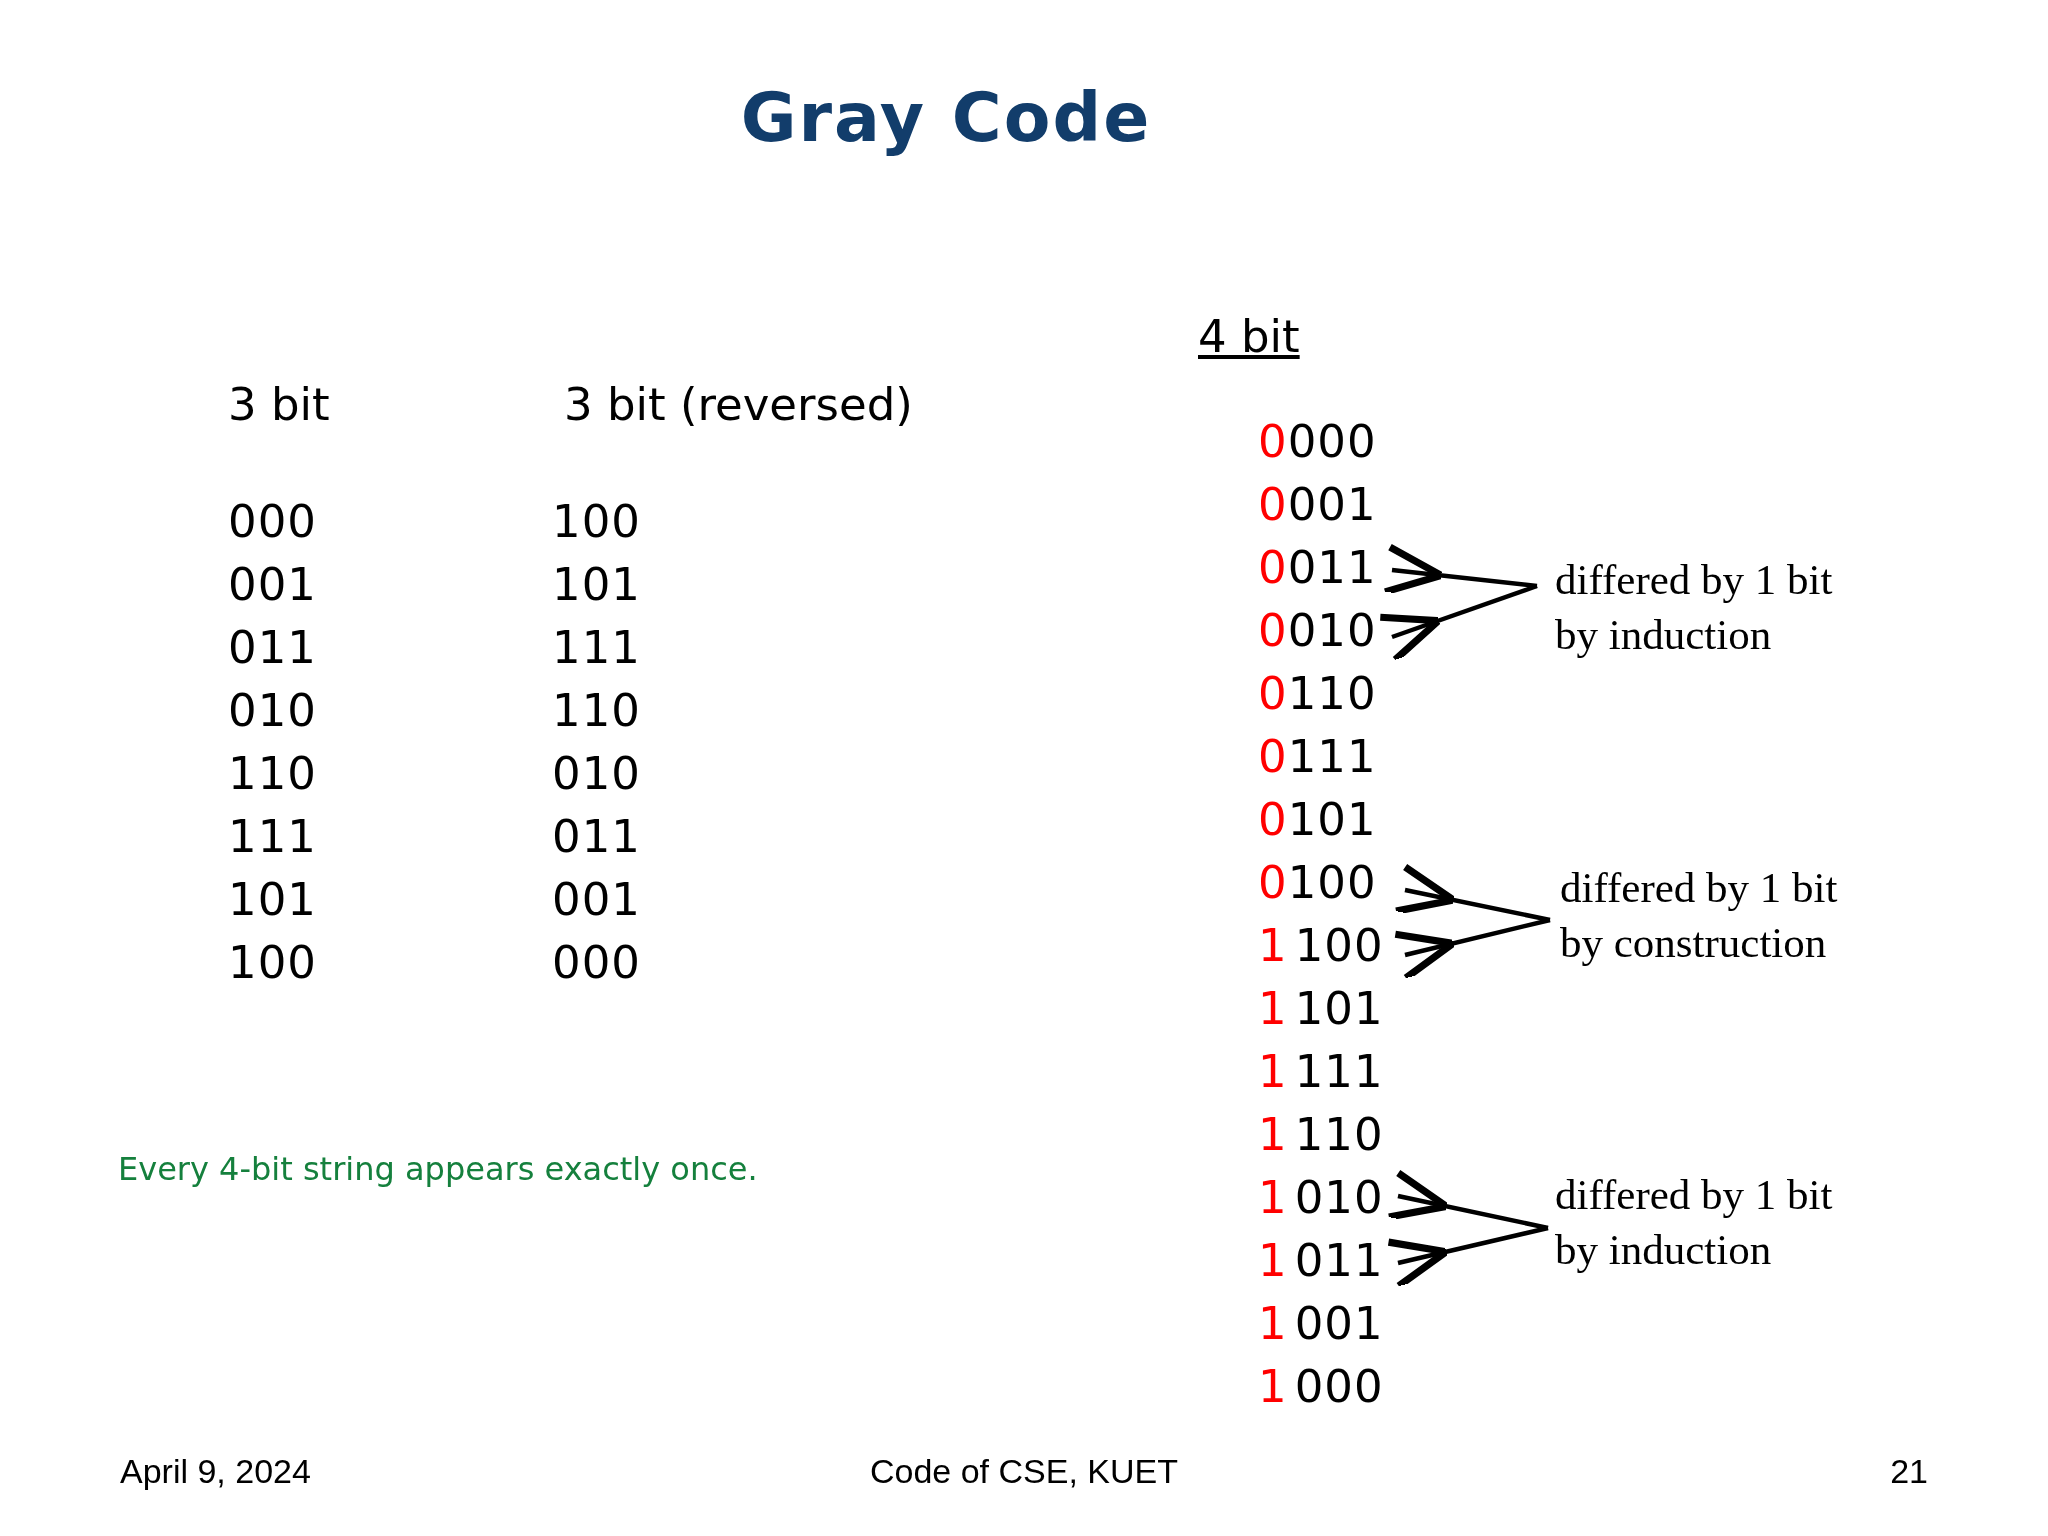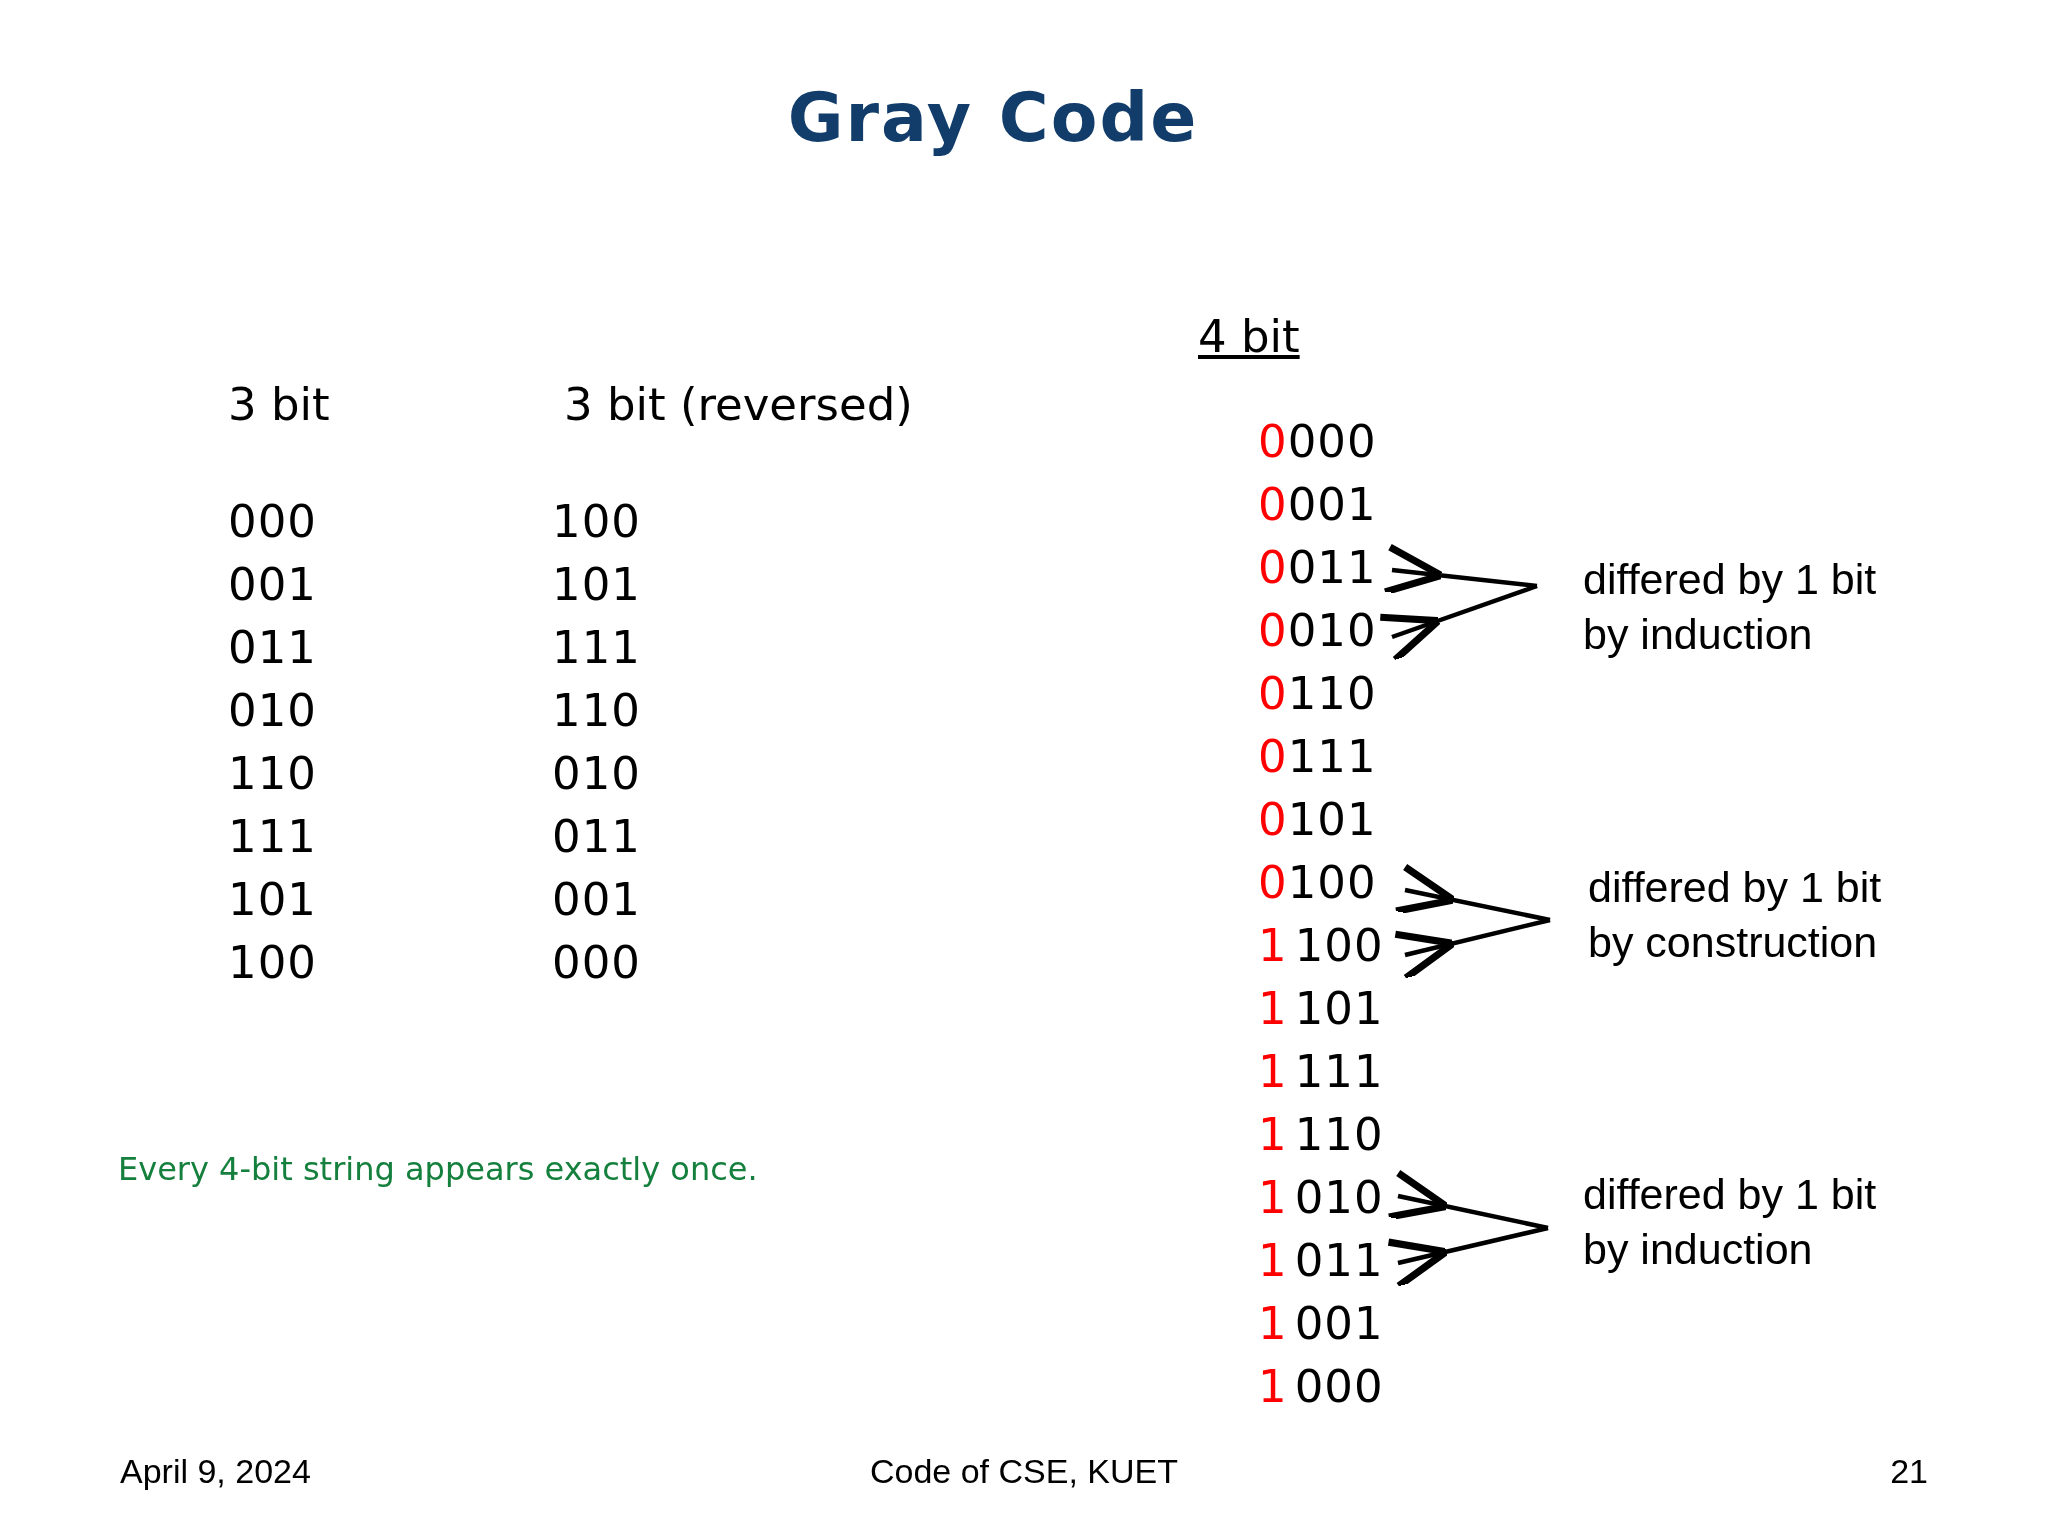--- a/index.html
+++ b/index.html
@@ -21,21 +21,20 @@
     position: absolute;
     left: 0;
     top: 78px;
     width: 1892px;
     text-align: center;
     font-family: "DejaVu Sans", sans-serif;
     font-size: 68px;
     font-weight: bold;
     letter-spacing: 2px;
     color: #123D6B;
-    padding-left: 47px;
   }
 
   
   .col-head {
     position: absolute;
     font-family: "DejaVu Sans", sans-serif;
     font-size: 45px;
     color: #000000;
     white-space: nowrap;
   }
@@ -65,26 +64,25 @@
     line-height: 63px;
     letter-spacing: 1px;
   }
   .list4 .row { height: 63px; white-space: nowrap; }
   .list4 .pfx { color: #FF0000; }
   .list4 .pfx.one { padding-right: 7px; }
 
   
   .note {
     position: absolute;
-    font-family: Liberation Sans, sans-serif;
+    font-family: Liberation Serif, serif;
     font-size: 43px;
     color: #000000;
     line-height: 55px;
     white-space: nowrap;
-    margin-left: 28px;
   }
   .note-1 { left: 1555px; top: 552px; }
   .note-2 { left: 1560px; top: 860px; }
   .note-3 { left: 1555px; top: 1167px; }
 
   
   .arrows {
     position: absolute;
     left: 0;
     top: 0;

